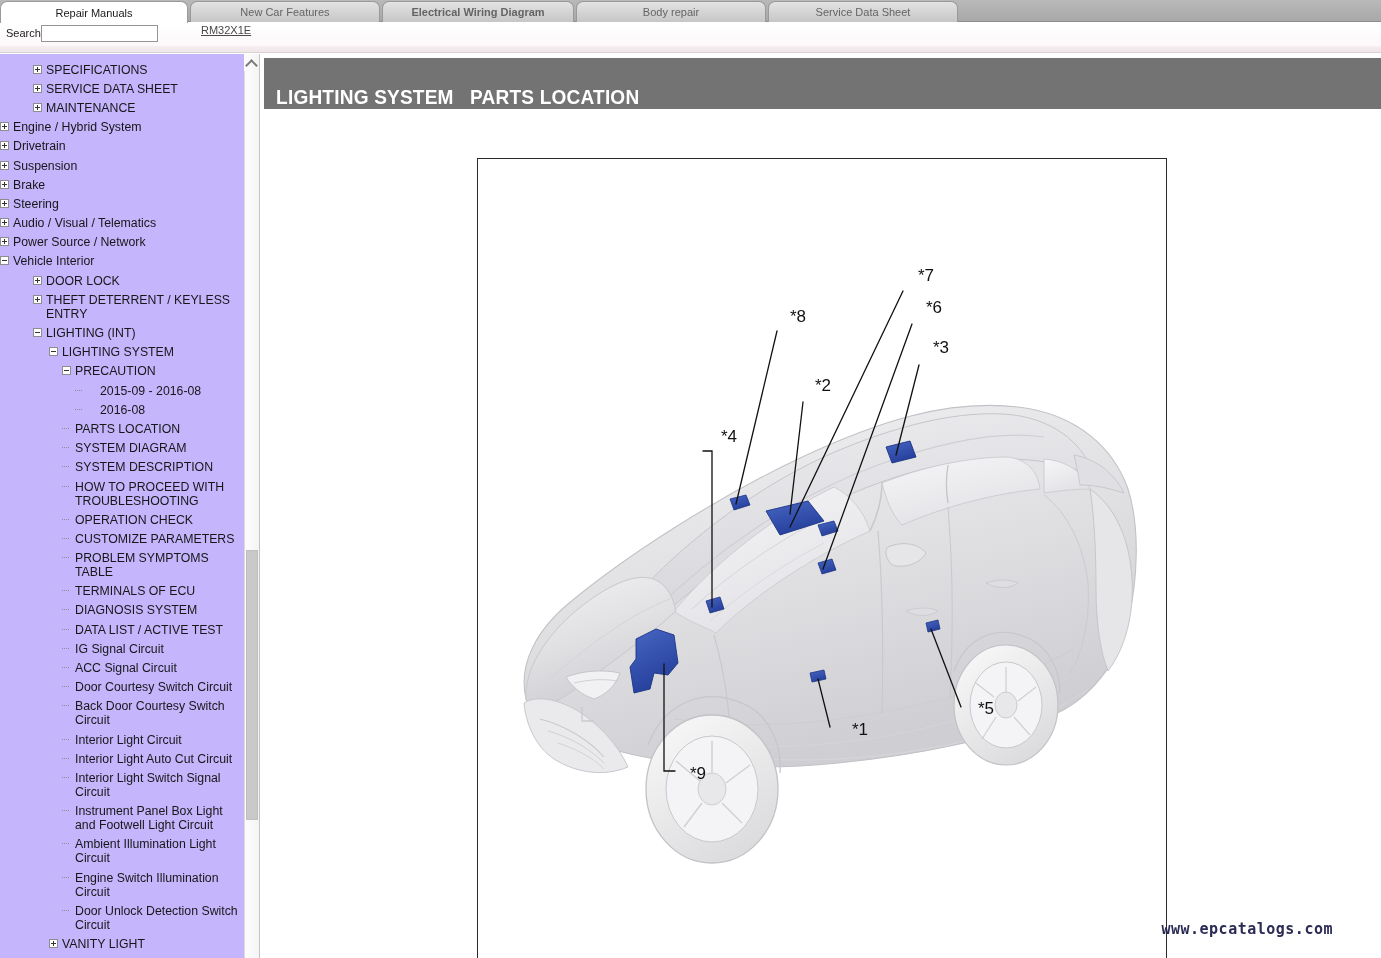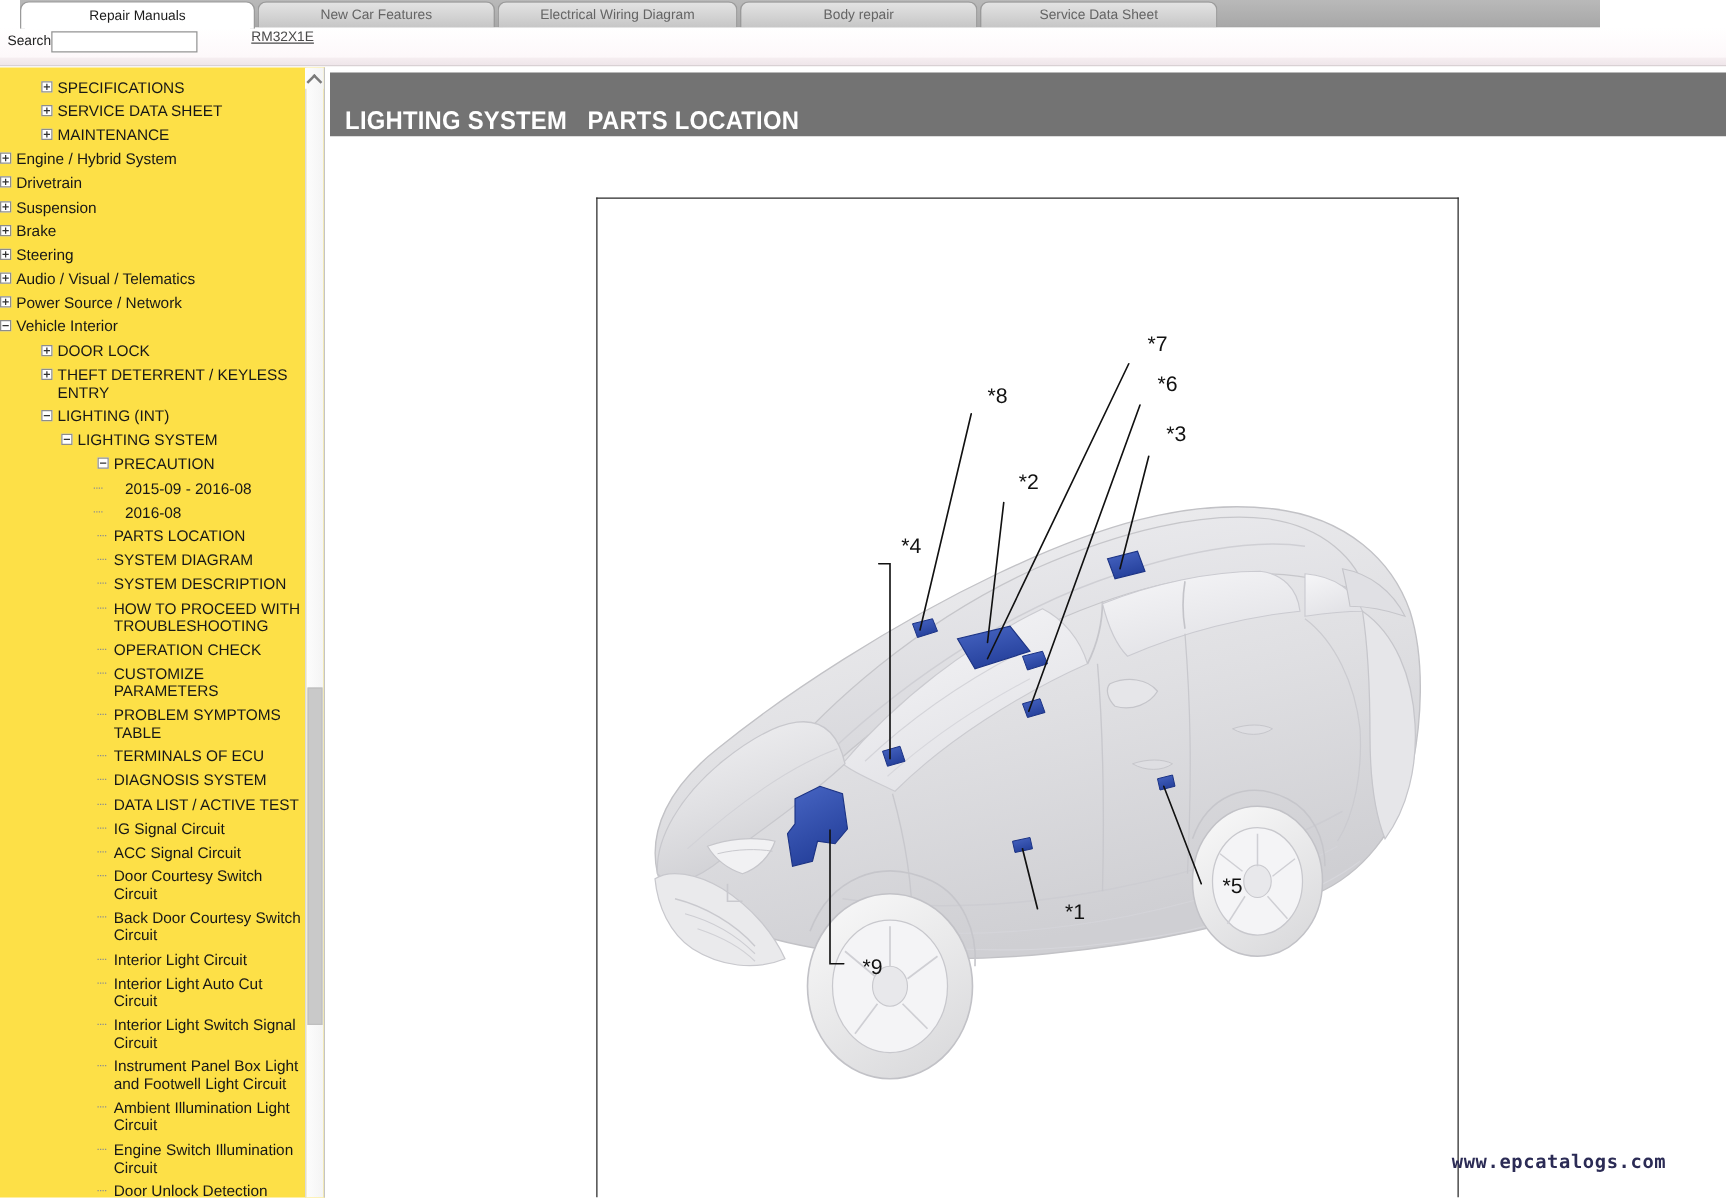--- a/index.html
+++ b/index.html
@@ -6,21 +6,21 @@
   html, body {
     margin: 0; padding: 0;
     width: 1381px; height: 958px;
     overflow: hidden;
     background: #ffffff;
     font-family: "Liberation Sans", sans-serif;
   }
 
   
   #tabbar {
-    position: absolute; left: 16px; top: 0; width: 1264px; height: 22px;
+    position: absolute; left: 0; top: 0; width: 1381px; height: 22px;
     background: linear-gradient(#b9b9b9, #a8a8a8);
     border-bottom: 1px solid #8e8e8e;
   }
   .tab {
     position: absolute; top: 1px; height: 21px;
     border-top-left-radius: 7px; border-top-right-radius: 7px;
     font-size: 11px; color: #646464;
     display: flex; align-items: center; justify-content: center;
     background: linear-gradient(#e3e3e3, #c6c6c6);
     border: 1px solid #9a9a9a; border-bottom: none;
@@ -62,21 +62,21 @@
   #searchrow-bottom {
     position: absolute; left: 0; top: 46px; width: 1381px; height: 7px;
     background: linear-gradient(#f6eef1, #efe6ea);
     border-bottom: 1px solid #d9d1d4;
   }
 
   
   #sidebar {
     position: absolute; left: 0; top: 54px;
     width: 260px; height: 904px;
-    background: #fde047;
+    background: #c4b5fd;
     overflow: hidden;
     border-right: 1px solid #c4c4c4;
   }
   #tree {
     position: absolute; left: 0; top: 0; width: 244px;
     padding-top: 6px;
   }
   .node {
     position: relative;
     font-size: 12.3px;
@@ -115,21 +115,21 @@
     position: relative;
   }
   .stub::before {
     content: ""; position: absolute;
     left: 0px; top: 4px; width: 7px; height: 0;
     border-top: 1px dotted #8d8d8d;
   }
   .d1 { }
   .d2 { padding-left: 33px; }
   .d3 { padding-left: 49px; }
-  .d4 { padding-left: 78px; }
+  .d4 { padding-left: 62px; }
   .d5 { padding-left: 75px; gap: 12px; }
 
   
   #sb-track {
     position: absolute; right: 0; top: 0; width: 15px; height: 904px;
     background: linear-gradient(to right,#fdfdfd,#f4f4f4);
     border-left: 1px solid #dcdcdc;
   }
   #sb-up {
     position: absolute; right: 0; top: 0; width: 15px; height: 17px;
@@ -196,21 +196,21 @@
     color: #2b2b55;
     letter-spacing: 0.5px;
   }
 </style>
 </head>
 <body>
 
 <div id="tabbar">
     <div class="tab active" style="left: 0px; width: 188px;">Repair Manuals</div>
     <div class="tab" style="left: 190px; width: 190px;">New Car Features</div>
-    <div class="tab" style="left: 382px; width: 192px;">Electrical Wiring Diagram</div>
+    <div class="tab" style="left: 382px; width: 192px; font-weight: bold;">Electrical Wiring Diagram</div>
     <div class="tab" style="left: 576px; width: 190px;">Body repair</div>
     <div class="tab" style="left: 768px; width: 190px;">Service Data Sheet</div>
   </div>
 
 <div id="searchrow">
   <span id="search-label">Search:</span>
 </div>
 <input id="search-input" type="text" placeholder="" style="">
 <span id="manual-code">RM32X1E</span>
 <div id="searchrow-bottom"></div>

